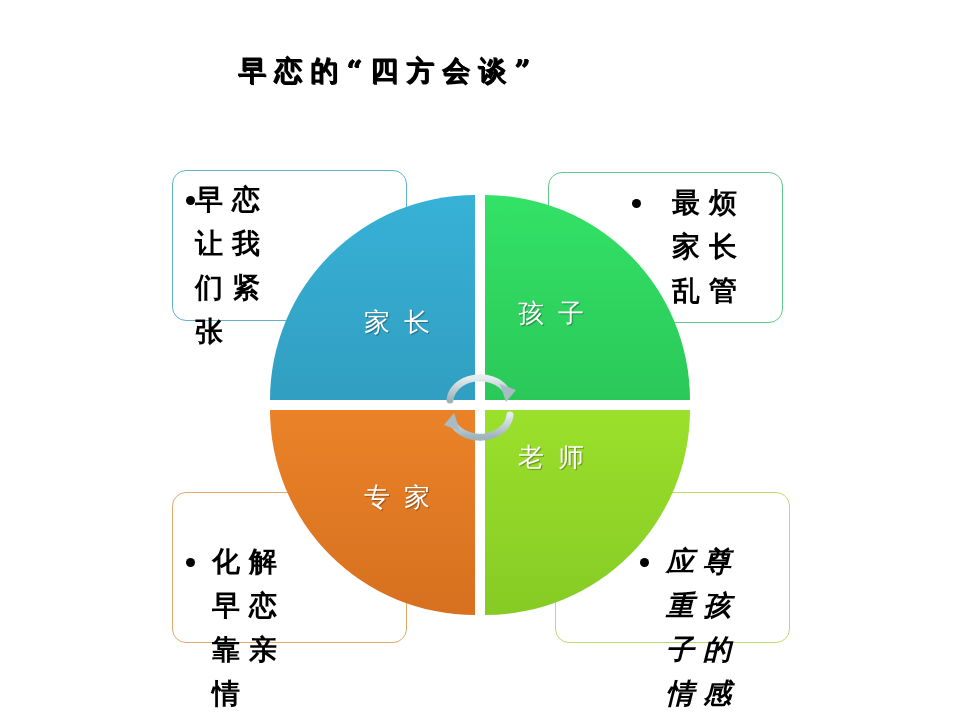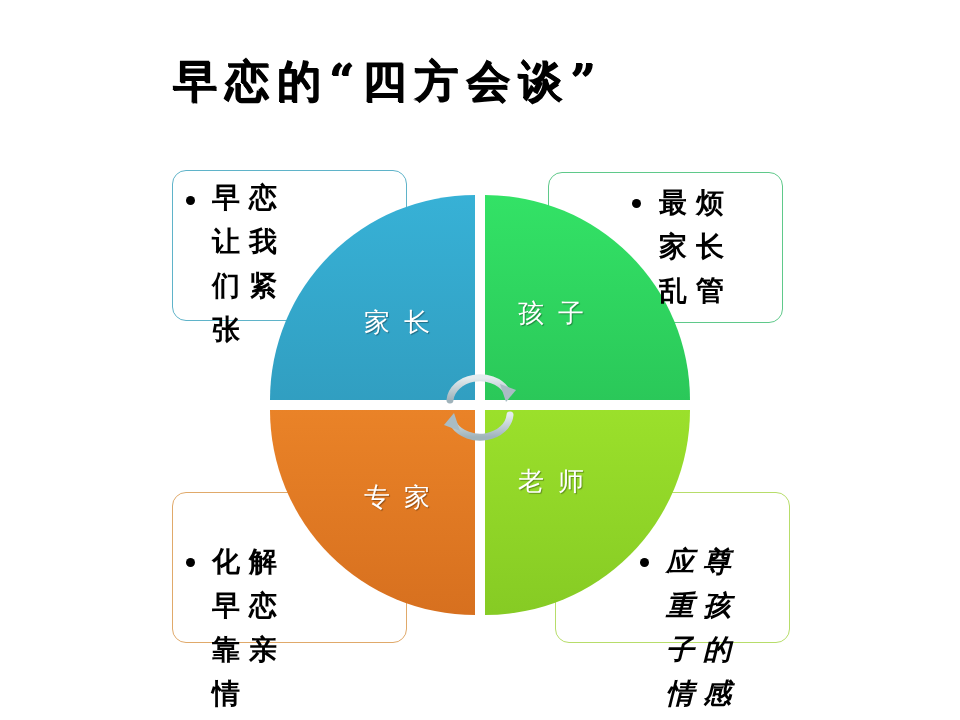--- a/index.html
+++ b/index.html
@@ -1,19 +1,19 @@
 <!DOCTYPE html>
 <html><head>
 <meta charset="utf-8">
 <style>
   html, body { margin:0; padding:0; }
   body { width:960px; height:720px; background:#ffffff; position:relative; overflow:hidden;
          font-family:"DejaVu Sans", sans-serif; }
   .title { position:absolute; left:0; top:52px; width:776px; text-align:center;
-           font-family:"DejaVu Serif", serif; font-weight:bold; font-size:44px; letter-spacing:8px;
+           font-family:"DejaVu Serif", serif; font-weight:bold; font-size:28px; letter-spacing:8px;
            color:#000; text-shadow:1px 1px 0 #000; }
   .box { position:absolute; background:#fff; border-radius:14px; box-sizing:border-box; }
   .box.tl { left:172px; top:170px; width:235px; height:151px; border:1px solid #5fb3c9; }
   .box.tr { left:548px; top:172px; width:235px; height:151px; border:1px solid #5fc98a; }
   .box.bl { left:172px; top:492px; width:235px; height:151px; border:1px solid #e0a96a; }
   .box.br { left:555px; top:492px; width:235px; height:151px; border:1px solid #b7dd6a; }
   .btext { position:absolute; font-weight:bold; font-size:28px; line-height:44px; color:#000;
            letter-spacing:9px; width:100px; word-break:break-all; }
   .bullet { position:absolute; width:9px; height:9px; border-radius:50%; background:#000; }
   .q { position:absolute; width:205px; height:205px; overflow:hidden; }
@@ -49,27 +49,27 @@
 <div class="q bl">
     <div class="fill"></div>
   </div>
 <div class="q br">
     <div class="fill"></div>
   </div>
 
 <div class="qlabel" style="left:364px; top:305px;">家长</div>
 <div class="qlabel" style="left:518px; top:296px;">孩子</div>
 <div class="qlabel" style="left:364px; top:480px;">专家</div>
-<div class="qlabel" style="left:518px; top:464px;">老师</div>
+<div class="qlabel" style="left:518px; top:440px;">老师</div>
 
 <div class="bullet" style="left:186px; top:196px;"></div>
-<div class="btext" style="left:212px; top:178px;font-family:Liberation Mono, monospace;">早恋让我们紧张</div>
+<div class="btext" style="left:195px; top:178px;">早恋让我们紧张</div>
 
 <div class="bullet" style="left:632px; top:199px;"></div>
-<div class="btext" style="left:659px; top:181px;">最烦家长乱管</div>
+<div class="btext" style="left:659px; top:181px;text-align:center;">最烦家长乱管</div>
 
 <div class="bullet" style="left:186px; top:558px;"></div>
 <div class="btext" style="left:212px; top:540px;">化解早恋靠亲情</div>
 
 <div class="bullet" style="left:640px; top:558px;"></div>
 <div class="btext" style="left:666px; top:540px;font-style:italic;">应尊重孩子的情感</div>
 
 <svg class="arrow" style="left:440px; top:360px;" width="80" height="95" viewBox="0 0 80 95">
   <defs>
     <linearGradient id="ag" x1="0" y1="0" x2="0" y2="1">

